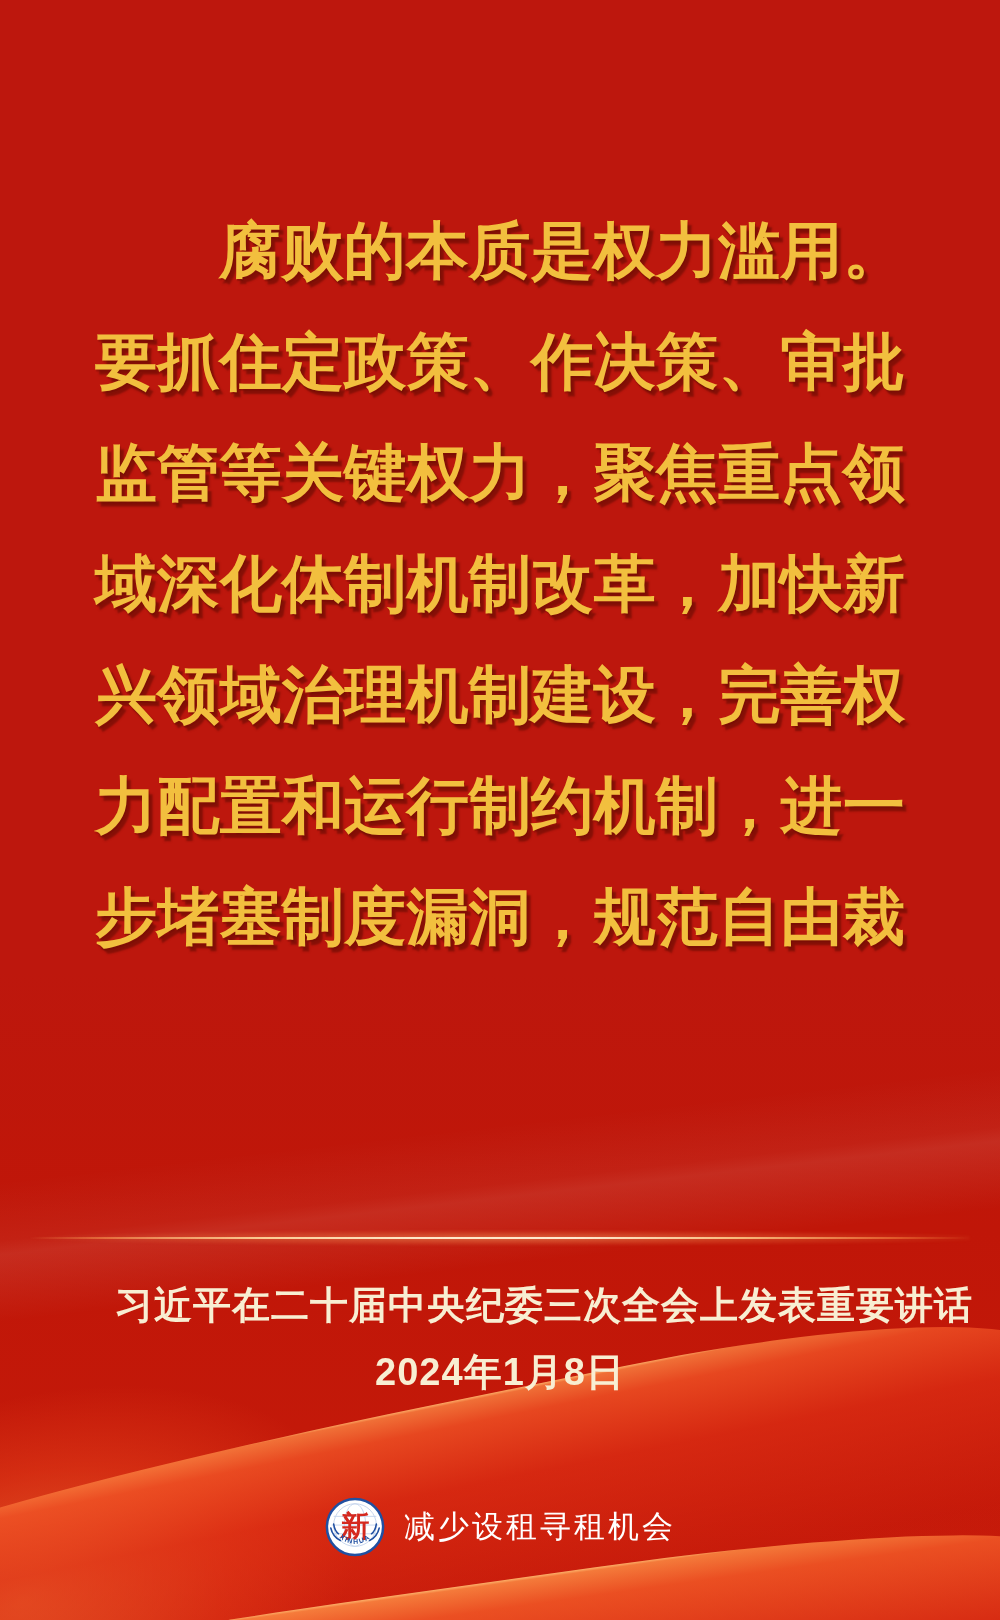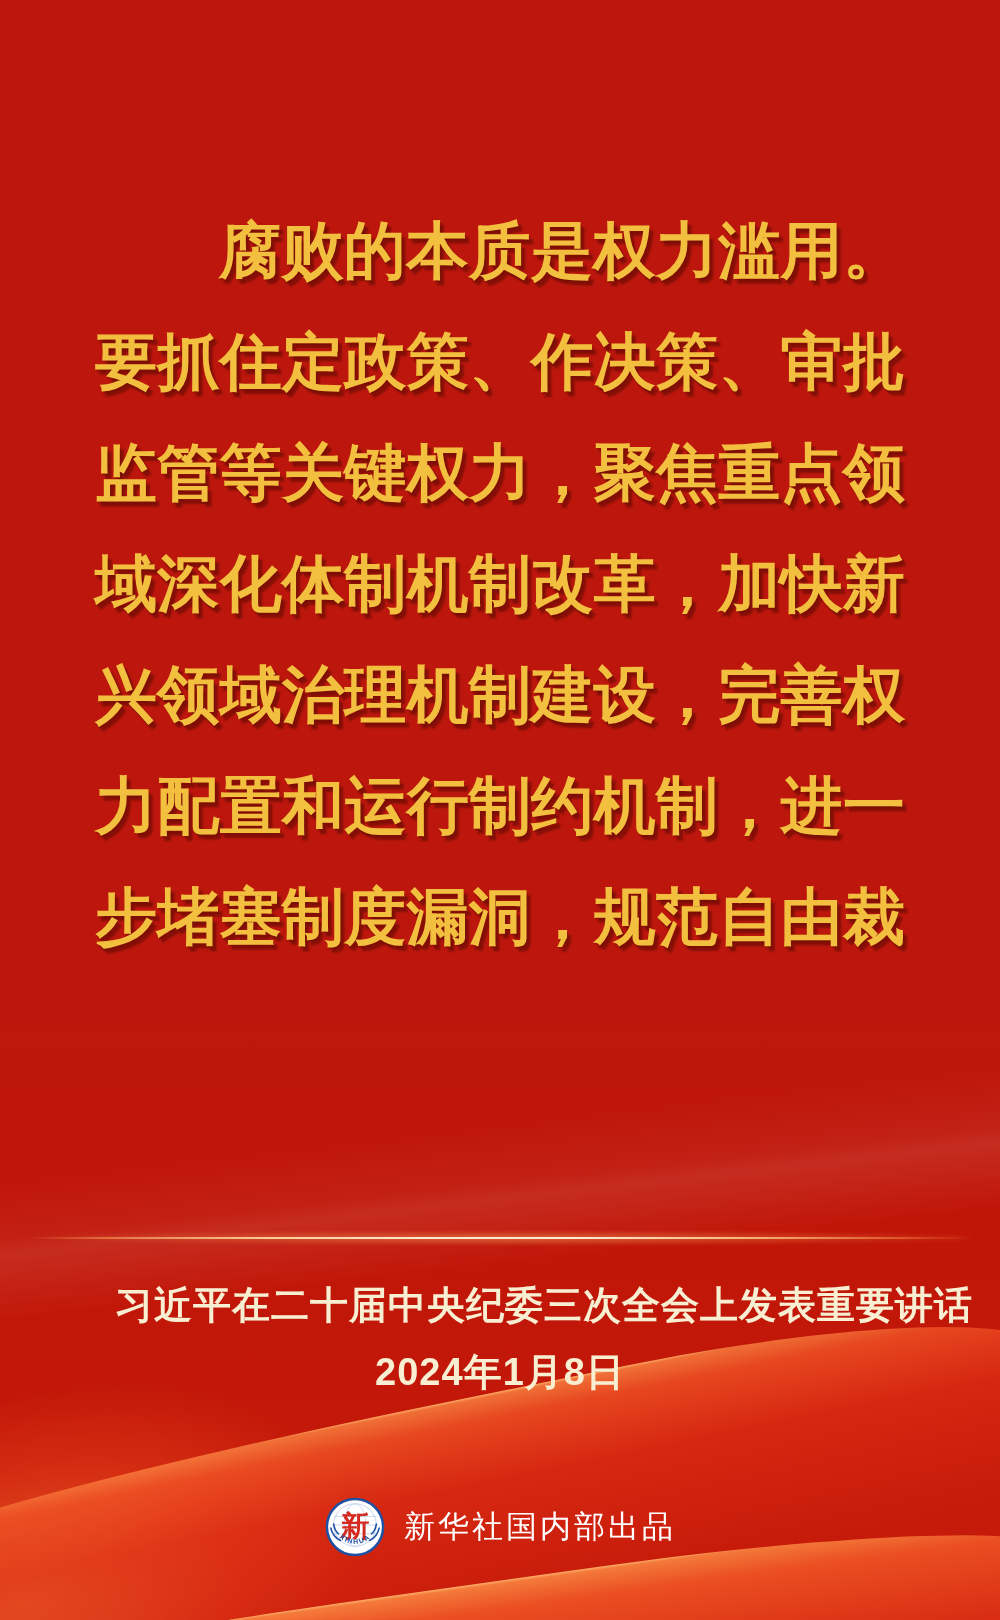--- a/index.html
+++ b/index.html
@@ -233,16 +233,16 @@
       <g stroke="#2050a2" stroke-width="1.6" fill="none" stroke-linecap="round">
         <path d="M7,33 q2,9 10,13"></path>
         <path d="M10,29 q1,7 5,10"></path>
         <path d="M57,33 q-2,9 -10,13"></path>
         <path d="M54,29 q-1,7 -5,10"></path>
       </g>
       <text font-size="7.2" font-weight="bold" fill="#2050a2" letter-spacing="1.3" font-family="Liberation Sans, DejaVu Sans, sans-serif">
         <textPath href="#arc" startOffset="50%" text-anchor="middle">XINHUA</textPath>
       </text>
     </svg>
-    <span class="publisher">新华社国内部出品</span>
+    <span class="publisher">减少设租寻租机会</span>
   </div>
 
 </div>
 
 </body></html>

